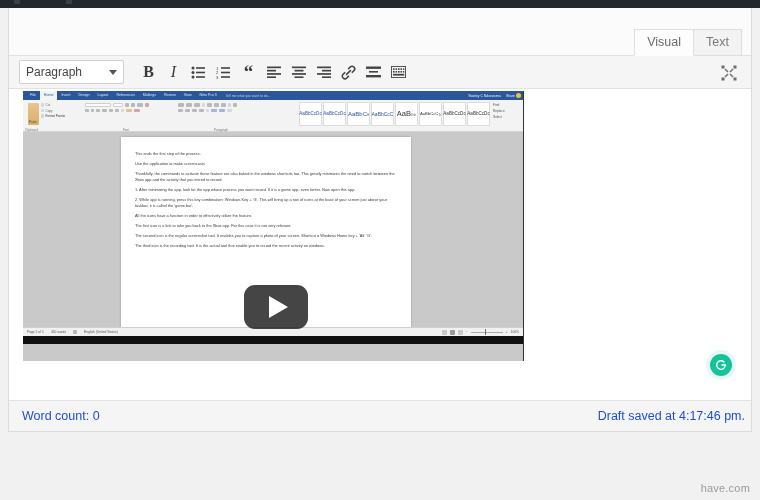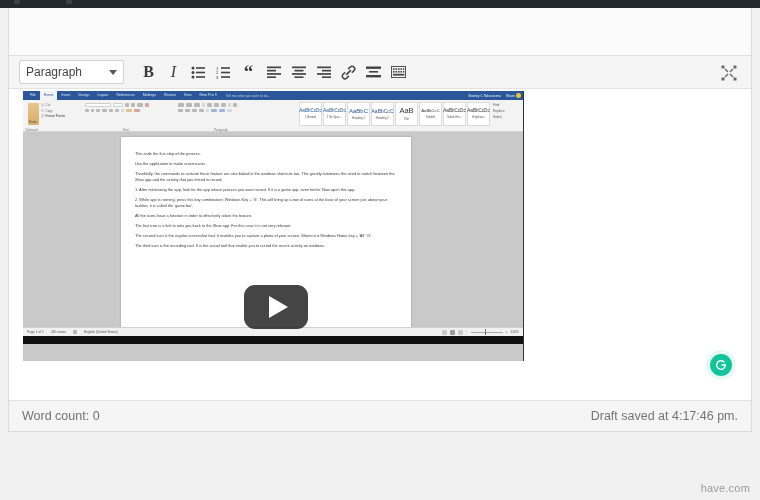--- a/index.html
+++ b/index.html
@@ -202,21 +202,21 @@
     border-radius: 1px;
   }
   .w-paste .pl { position: absolute; bottom: 1px; left: 1px; font-size: 3px; color: #4a4a4a; }
   .w-styles {
     position: absolute; right: 33px; top: 2px;
     display: flex; gap: 1px;
   }
   .w-style {
     width: 23px; height: 24px;
     background: #fff; border: 1px solid #dcdcdc;
-    display: flex; flex-direction: column;
+    display: flex; flex-direction: row;
     align-items: center; justify-content: center;
   }
   .w-style .sa { font-size: 4.6px; color: #2b579a; line-height: 1; }
   .w-style .sa.big { font-size: 7.5px; color: #333; }
   .w-style .sa.dark { color: #333; }
   .w-style .sn {
     font-size: 2.8px; color: #555; margin-top: 2px;
     white-space: nowrap; overflow: hidden; max-width: 22px; text-align:center;
   }
   .w-edit {
@@ -295,23 +295,23 @@
   }
 
   
   #editor-status {
     position: relative;
     height: 31px;
     background: #f5f5f5;
     border-top: 1px solid #e2e2e2;
     display: flex; align-items: center;
     padding: 0 13px;
-    font-size: 12.5px; color: #737373;
-  }
-  #draft-saved { position: absolute; right: 13px; }
+    font-size: 12.5px; color: #1d4ed8;
+  }
+  #draft-saved { position: absolute; right: 6px; }
 
   
   #watermark {
     position: absolute;
     right: 10px; bottom: 6px;
     font-size: 11px;
     color: #9a9a9a;
     letter-spacing: .2px;
   }
 </style>
@@ -321,20 +321,24 @@
 <div id="admin-bar">
   <span class="ab-ghost" style="left:14px;"></span>
   <span class="ab-ghost" style="left:66px;"></span>
 </div>
 
 <div id="editor-shell">
 
   <div id="media-row">
 
 
+    <div id="view-tabs">
+      <div class="view-tab active">Visual</div>
+      <div class="view-tab">Text</div>
+    </div>
   </div>
 
   <div id="toolbar">
 
     <div id="format-select">
       <span>Paragraph</span>
       <span class="caret"></span>
     </div>
 
     <div class="tb-btn">

